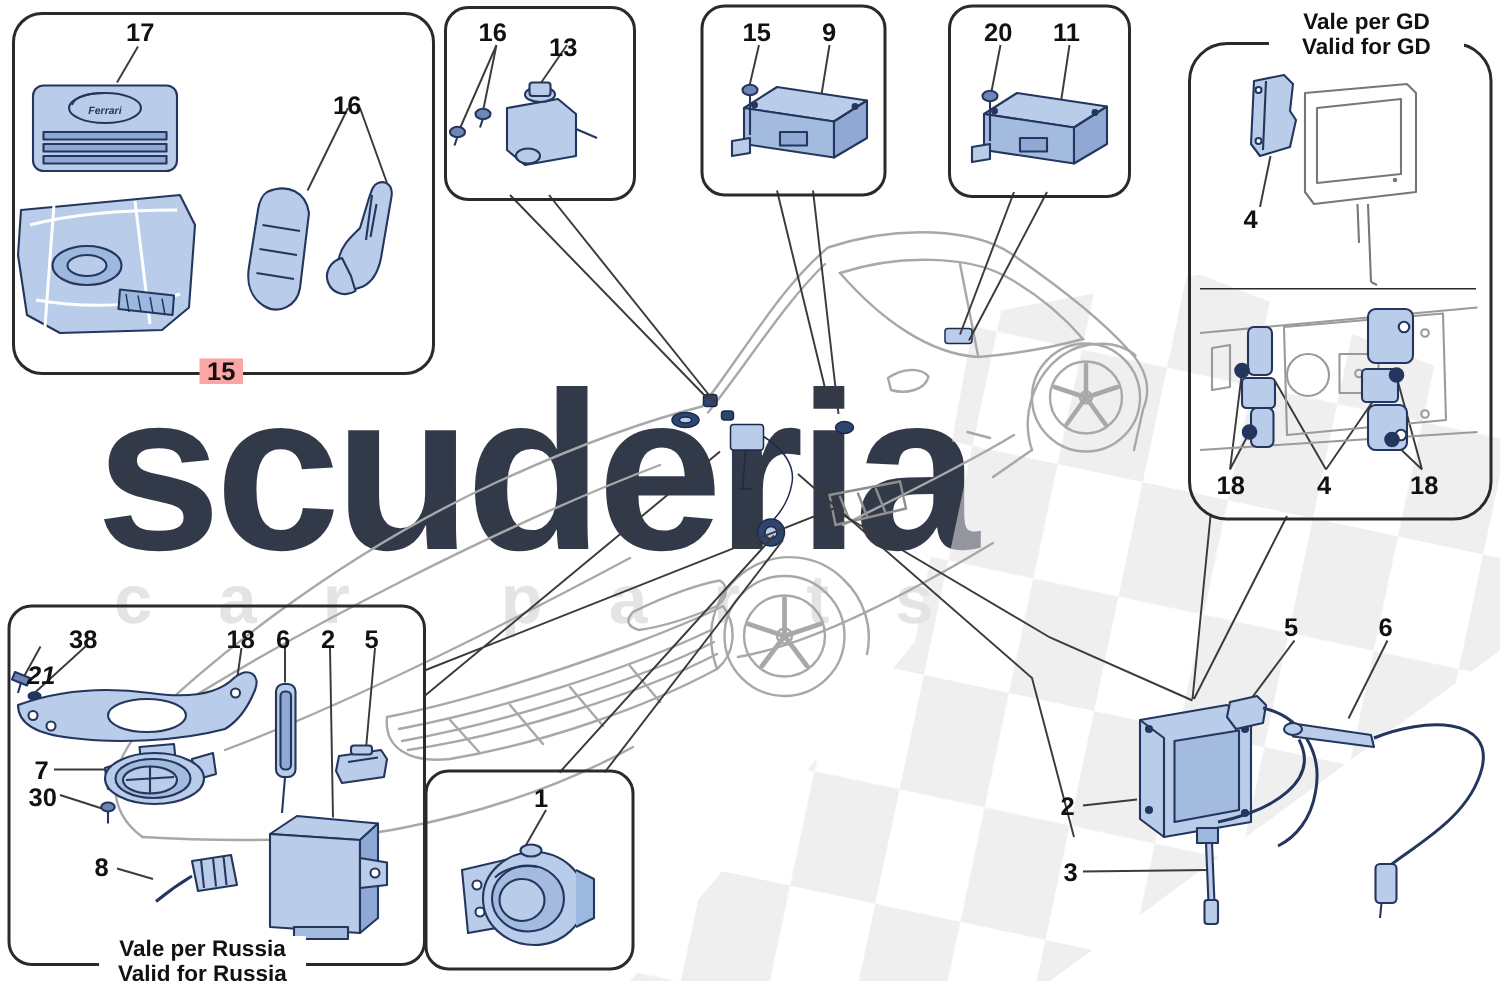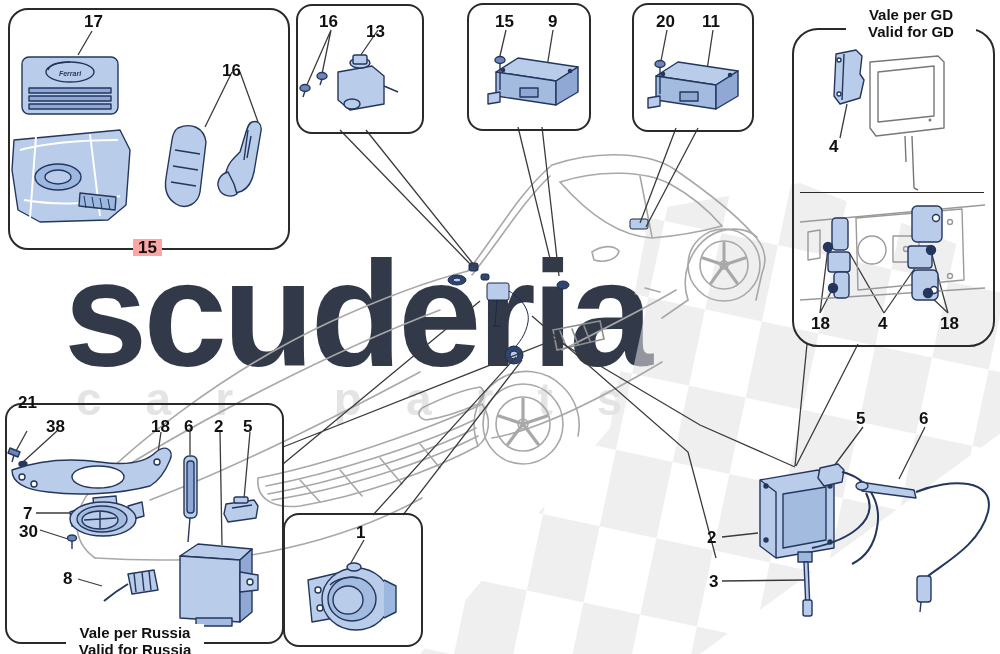--- a/index.html
+++ b/index.html
@@ -354,21 +354,21 @@
       <span class="callout" style="left: 319px; top: 13px;">16</span>
       <span class="callout" style="left: 366px; top: 23px;">13</span>
       <span class="callout" style="left: 495px; top: 13px;">15</span>
       <span class="callout" style="left: 548px; top: 13px;">9</span>
       <span class="callout" style="left: 656px; top: 13px;">20</span>
       <span class="callout" style="left: 702px; top: 13px; text-align: center;">11</span>
       <span class="callout" style="left: 829px; top: 138px;">4</span>
       <span class="callout" style="left: 811px; top: 315px;">18</span>
       <span class="callout" style="left: 878px; top: 315px;">4</span>
       <span class="callout" style="left: 940px; top: 315px;">18</span>
-      <span class="callout" style="left: 18px; top: 394px;">21</span>
+      <span class="callout" style="left: 18px; top: 442px; font-style: italic;">21</span>
       <span class="callout" style="left: 46px; top: 418px;">38</span>
       <span class="callout" style="left: 151px; top: 418px;">18</span>
       <span class="callout" style="left: 184px; top: 418px;">6</span>
       <span class="callout" style="left: 214px; top: 418px;">2</span>
       <span class="callout" style="left: 243px; top: 418px;">5</span>
       <span class="callout" style="left: 23px; top: 505px;">7</span>
       <span class="callout" style="left: 19px; top: 523px;">30</span>
       <span class="callout" style="left: 63px; top: 570px;">8</span>
       <span class="callout" style="left: 356px; top: 524px;">1</span>
       <span class="callout" style="left: 707px; top: 529px;">2</span>

